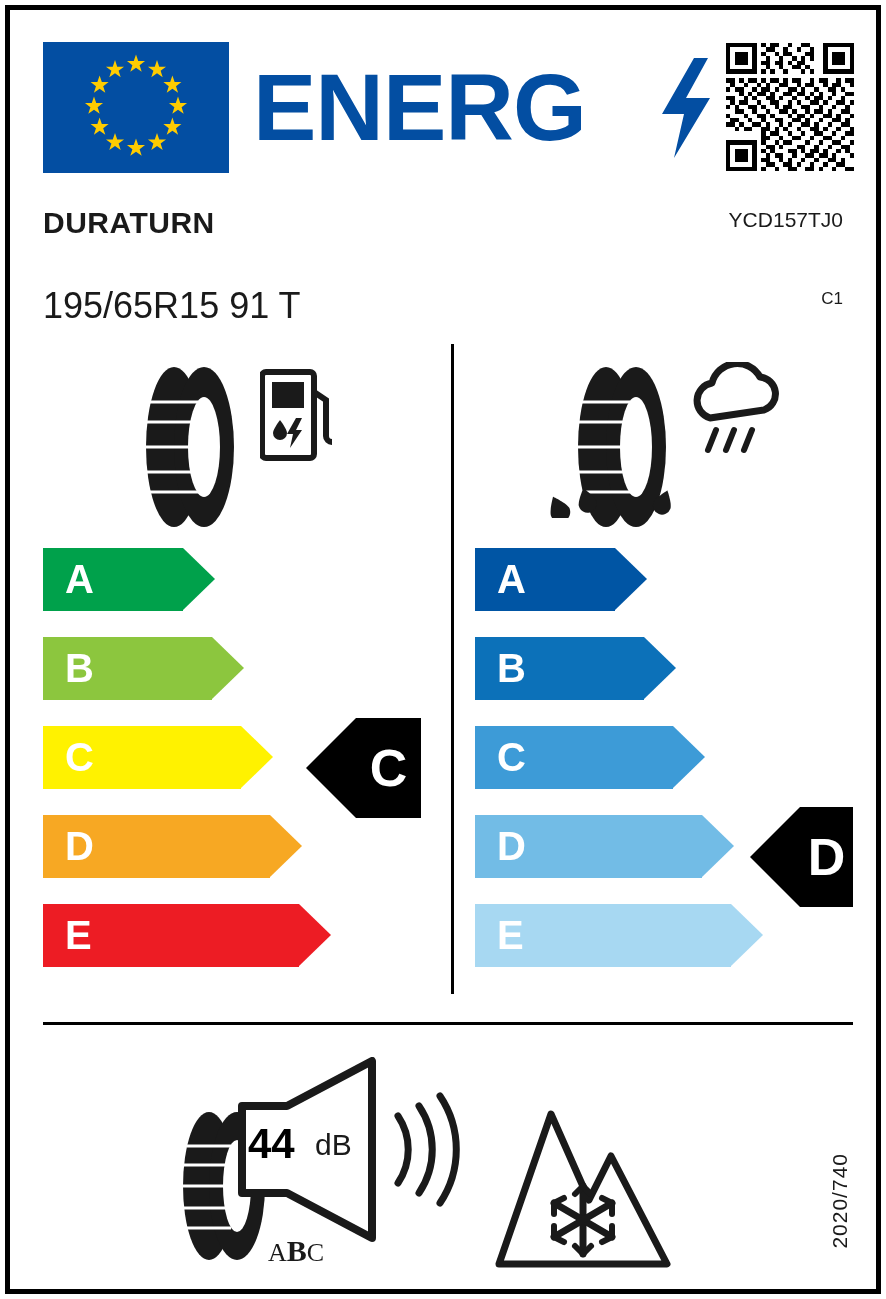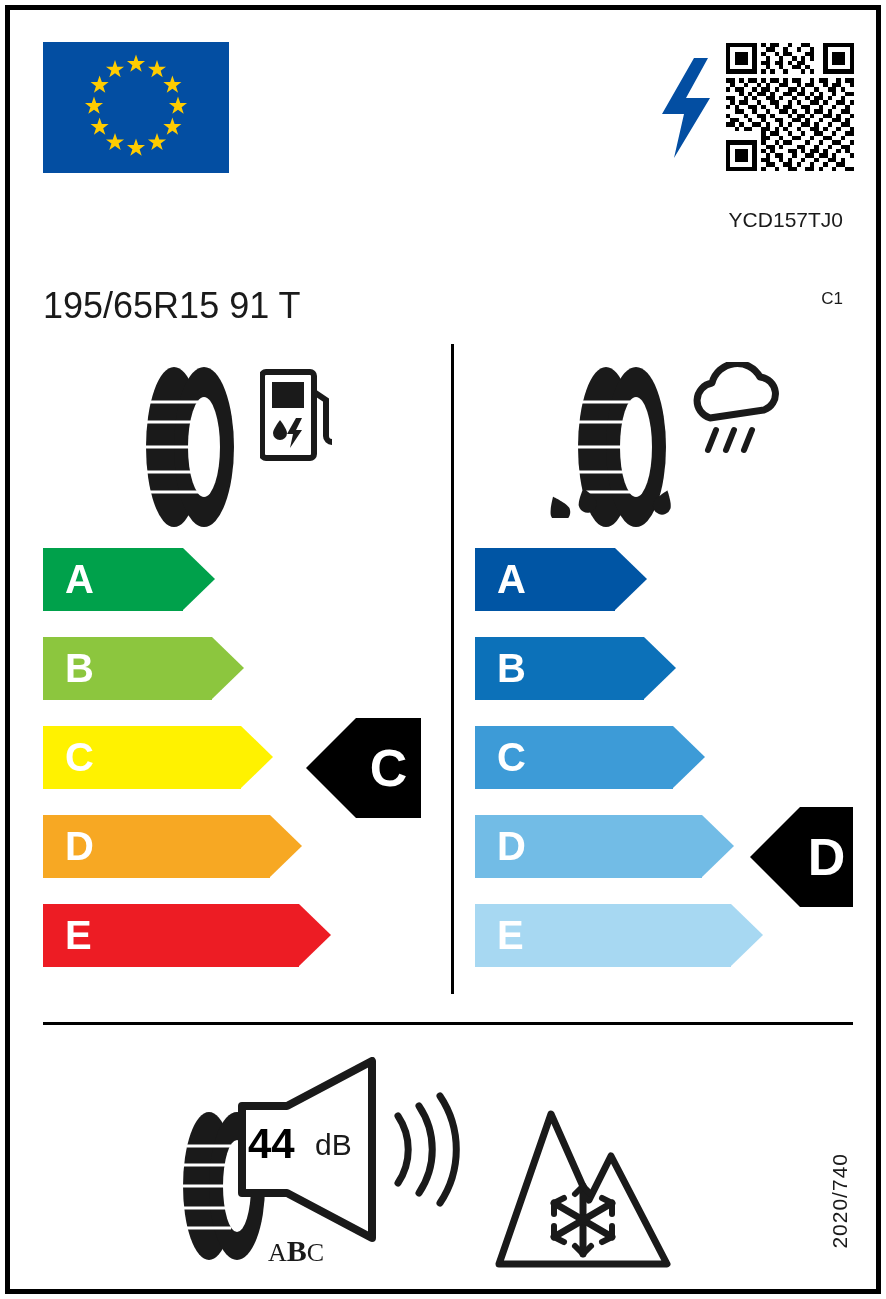--- a/index.html
+++ b/index.html
@@ -213,20 +213,21 @@
           <g transform="translate(56.6,43) scale(0.95)">
               <polygon points="0,-10 2.35,-3.1 9.5,-3.1 3.8,1.2 6,8.1 0,3.9 -6,8.1 -3.8,1.2 -9.5,-3.1 -2.35,-3.1"></polygon>
             </g>
           <g transform="translate(72,27.6) scale(0.95)">
               <polygon points="0,-10 2.35,-3.1 9.5,-3.1 3.8,1.2 6,8.1 0,3.9 -6,8.1 -3.8,1.2 -9.5,-3.1 -2.35,-3.1"></polygon>
             </g>
         </g>
       </svg>
     </div>
 
+    <div class="energy-word">ENERG</div>
 
     <div class="bolt">
       <svg width="52" height="100" viewBox="0 0 52 100">
         <polygon points="34,0 2,56 24,56 14,100 50,40 26,40 48,0" fill="#034EA2"></polygon>
       </svg>
     </div>
 
     <div class="qr">
       <svg width="128" height="128" viewBox="0 0 29 29" shape-rendering="crispEdges">
         <rect width="29" height="29" fill="#fff"></rect>
@@ -453,20 +454,21 @@
             <rect x="11" y="28" width="1" height="1"></rect>
             <rect x="14" y="28" width="2" height="1"></rect>
             <rect x="18" y="28" width="2" height="1"></rect>
             <rect x="21" y="28" width="1" height="1"></rect>
             <rect x="24" y="28" width="1" height="1"></rect>
             <rect x="27" y="28" width="2" height="1"></rect>
         </g>
       </svg>
     </div>
 
+    <div class="brand">DURATURN</div>
     <div class="model">YCD157TJ0</div>
     <div class="size">195/65R15 91 T</div>
     <div class="cls">C1</div>
 
     <div class="vline"></div>
     <div class="hline"></div>
 
     <div style="position:absolute;left:124px;top:352px;width:120px;height:170px">
       <svg width="120" height="170" viewBox="0 0 120 170">
         <g fill="#1a1a1a">

